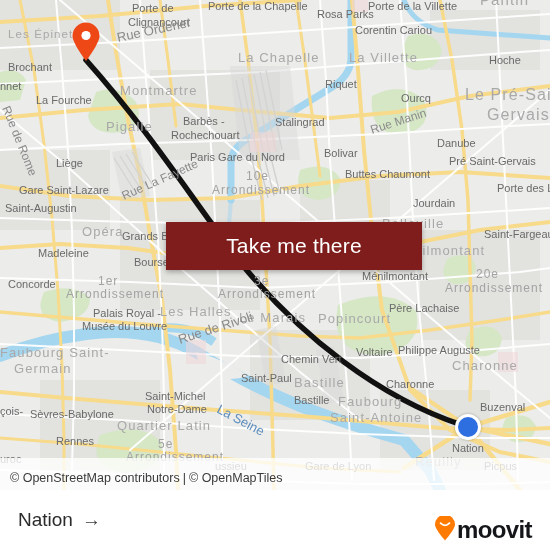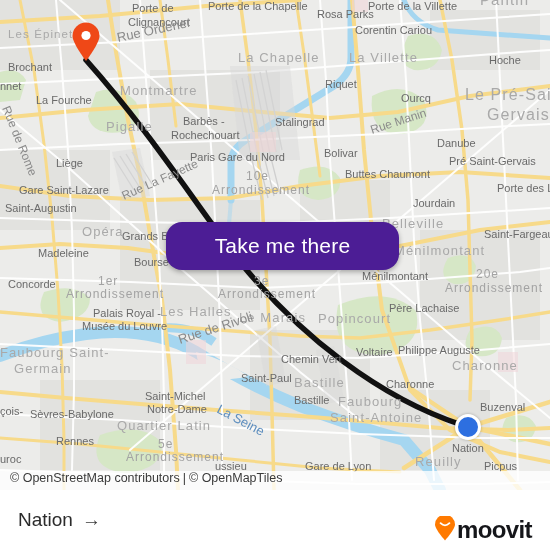--- a/index.html
+++ b/index.html
@@ -40,39 +40,39 @@
     border-radius: 50%;
     background: #2d6fe0;
     border: 3px solid #ffffff;
     box-shadow: 0 0 3px rgba(0,0,0,.28);
   }
 
   
   .cta {
     position: absolute;
     left: 166px; top: 222px;
-    width: 233px; height: 48px;
-    background: #4c1d95;
+    width: 256px; height: 48px;
+    background: #7f1d1d;
     border: none;
-    border-radius: 16px;
+    border-radius: 0;
     color: #ffffff;
     font-size: 21px;
     font-family: "Liberation Sans", sans-serif;
     letter-spacing: .2px;
     cursor: pointer;
     box-shadow: 0 2px 5px rgba(0,0,0,.30);
     display: flex; align-items: center; justify-content: center;
   }
 
   
   .attrib {
     position: absolute;
     left: 0; bottom: 0;
     width: 100%;
-    padding: 0 0 5px 10px;
+    padding: 13px 0 5px 10px;
     background: rgba(255,255,255,0.78);
     font-size: 12.5px;
     color: #3a3a3a;
     white-space: nowrap;
   }
   .attrib a { color: #3a3a3a; text-decoration: none; }
   .attrib .sep { color: #3a3a3a; margin: 0 3px; }
 
   
   .footer {

